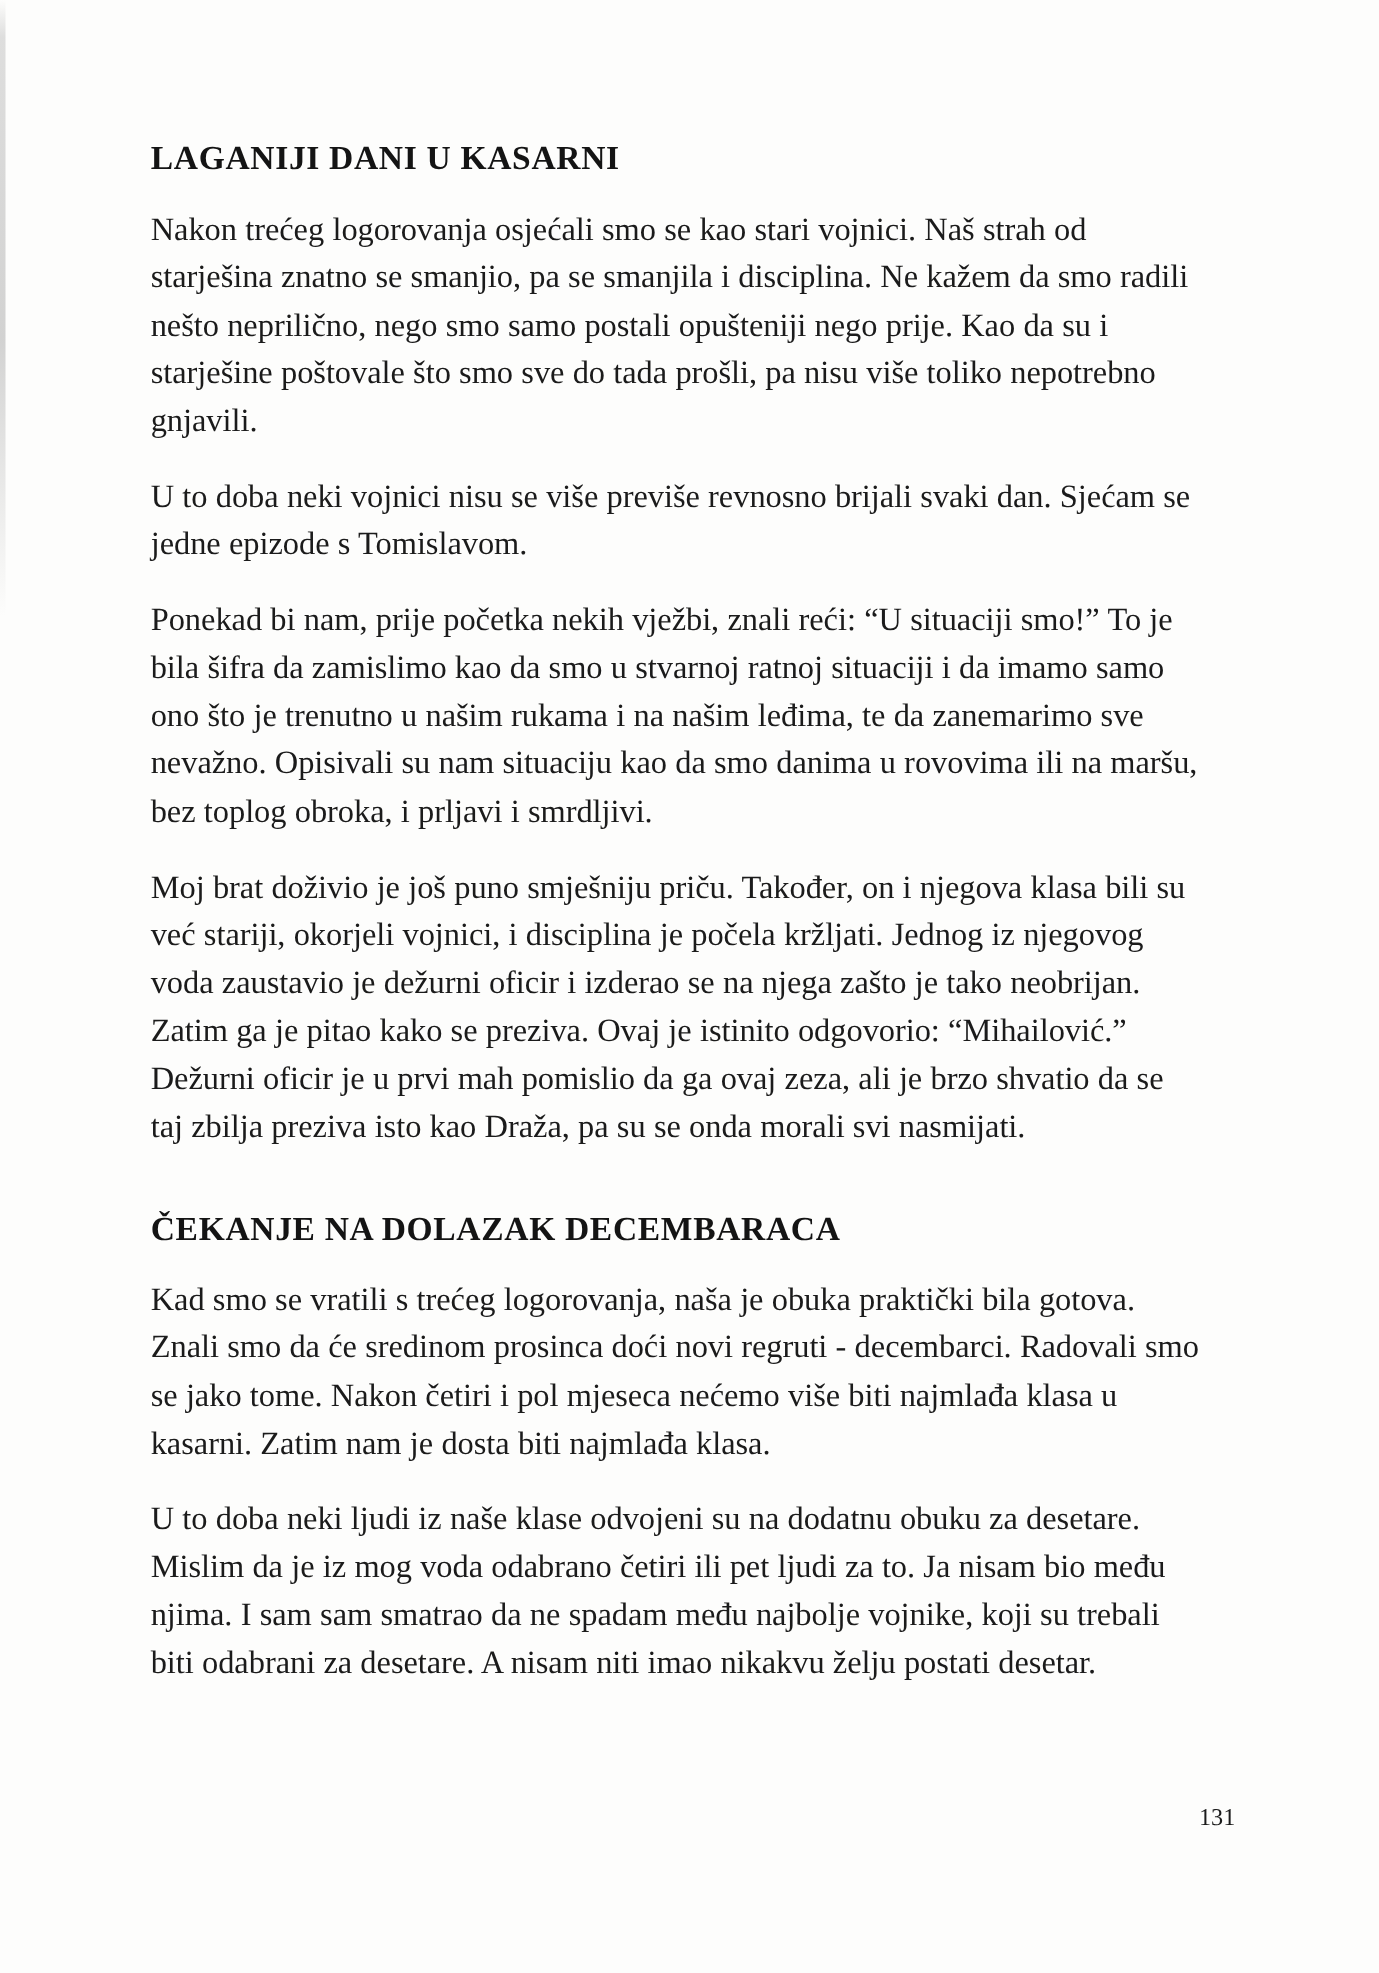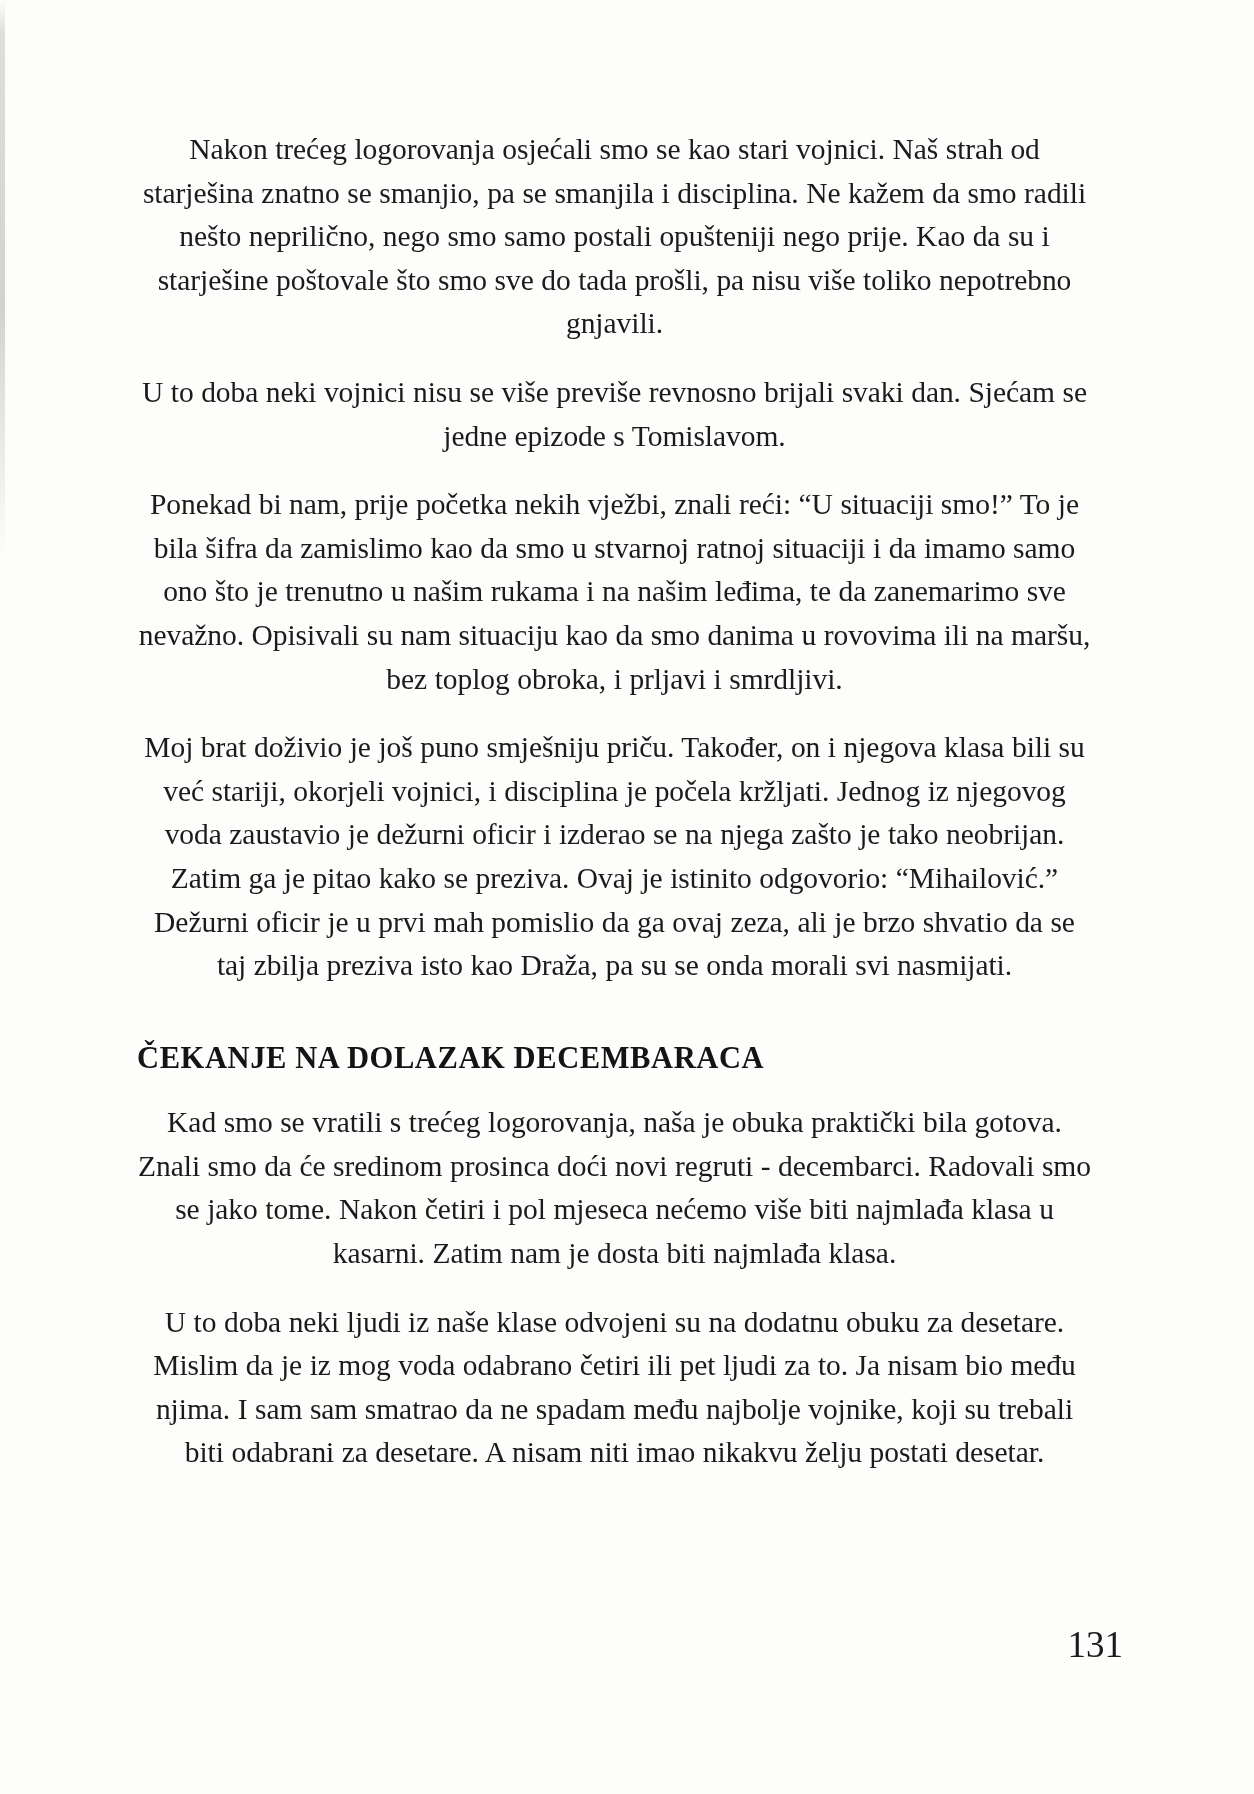--- a/index.html
+++ b/index.html
@@ -49,47 +49,48 @@
     white-space: nowrap;
   }
   .section-heading.second {
     margin-top: 54px;
     margin-bottom: 26px;
   }
   p.para {
     font-size: 29.5px;
     line-height: 43.6px;
     margin: 0 0 25px 0;
-    text-align: center;
+    text-align: left;
     color: #1b1b1b;
     letter-spacing: -0.05px;
     word-spacing: 0.2px;
   }
   p.para:last-of-type {
     margin-bottom: 0;
   }
   .page-number {
     position: absolute;
     right: 131px;
     bottom: 131px;
-    font-size: 37px;
+    font-size: 22px;
     line-height: 1;
     color: #1b1b1b;
     font-family: "Liberation Serif", "DejaVu Serif", serif;
   }
 </style>
 </head>
 <body>
 
 <div class="page">
 
   <div class="gutter-mark"></div>
 
   <div class="content">
 
+    <h2 class="section-heading">LAGANIJI DANI U KASARNI</h2>
 
     <p class="para">Nakon trećeg logorovanja osjećali smo se kao stari vojnici. Naš strah od starješina znatno se smanjio, pa se smanjila i disciplina. Ne kažem da smo radili nešto neprilično, nego smo samo postali opušteniji nego prije. Kao da su i starješine poštovale što smo sve do tada prošli, pa nisu više toliko nepotrebno gnjavili.</p>
 
     <p class="para">U to doba neki vojnici nisu se više previše revnosno brijali svaki dan. Sjećam se jedne epizode s Tomislavom.</p>
 
     <p class="para">Ponekad bi nam, prije početka nekih vježbi, znali reći: “U situaciji smo!” To je bila šifra da zamislimo kao da smo u stvarnoj ratnoj situaciji i da imamo samo ono što je trenutno u našim rukama i na našim leđima, te da zanemarimo sve nevažno. Opisivali su nam situaciju kao da smo danima u rovovima ili na maršu, bez toplog obroka, i prljavi i smrdljivi.</p>
 
 
     <p class="para">Moj brat doživio je još puno smješniju priču. Također, on i njegova klasa bili su već stariji, okorjeli vojnici, i disciplina je počela kržljati. Jednog iz njegovog voda zaustavio je dežurni oficir i izderao se na njega zašto je tako neobrijan. Zatim ga je pitao kako se preziva. Ovaj je istinito odgovorio: “Mihailović.” Dežurni oficir je u prvi mah pomislio da ga ovaj zeza, ali je brzo shvatio da se taj zbilja preziva isto kao Draža, pa su se onda morali svi nasmijati.</p>
 

